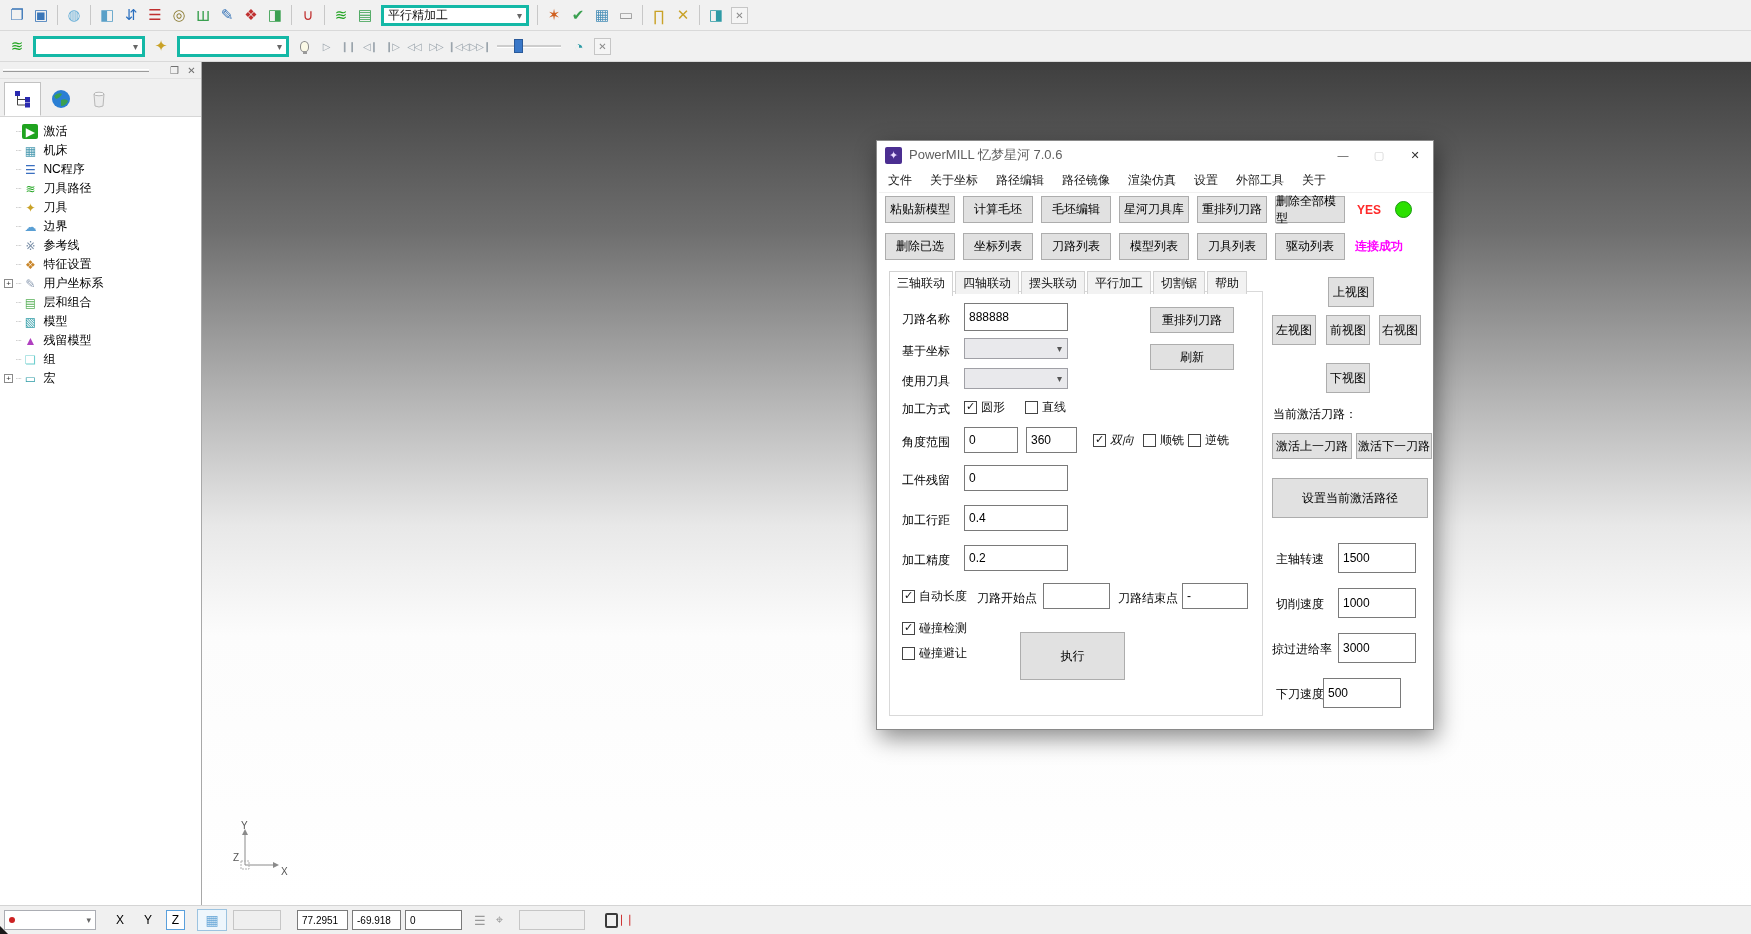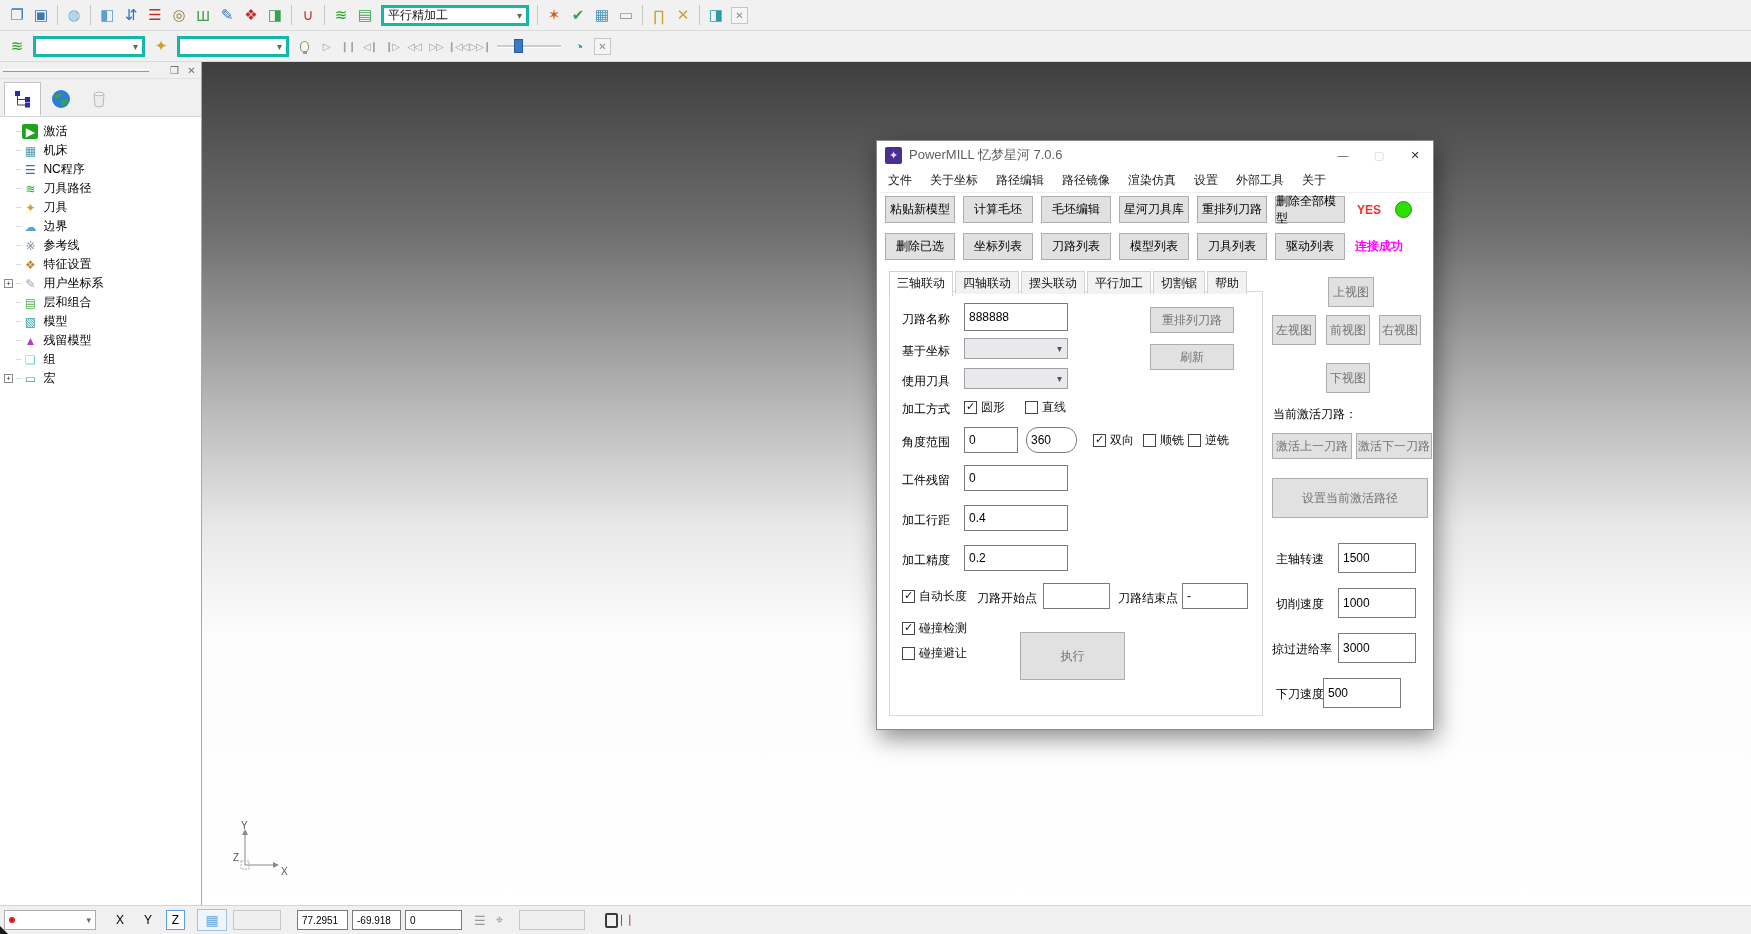--- a/index.html
+++ b/index.html
@@ -60,21 +60,21 @@
   .yes { font-weight:bold; font-size:12px; margin-left:4px; }
   .dot { width:17px; height:17px; border-radius:50%; border:1px solid #1a9a10; margin-left:6px; }
   .status-magenta { font-weight:bold; font-size:12px; margin-left:2px; }
   .dtabs { position:absolute; left:12px; top:130px; display:flex; z-index:3; }
   .dtab { padding:3px 7px 2px; border:1px solid #d2d2d2; border-bottom:none; background:#f2f2f2; margin-right:2px; font-size:12px; }
   .dtab.active { background:#fff; padding-bottom:4px; margin-bottom:-2px; }
   #tabbox { position:absolute; left:12px; top:150px; width:374px; height:425px; border:1px solid #d9d9d9; background:#fff; }
   .fl { position:absolute; font-size:12px; color:#000; line-height:14px; white-space:nowrap; }
   .tin { position:absolute; border:1px solid #7a7a7a; font-size:12px; font-family:inherit; padding:0 4px; background:#fff; color:#000; }
   .combo { position:absolute; height:21px; background:#e9e9ec; border:1px solid #a0a0a6; display:flex; align-items:center; justify-content:flex-end; padding-right:5px; color:#555; font-size:10px; }
-  .wbtn { position:absolute; background:#e1e1e1; border:1px solid #adadad; display:flex; align-items:center; justify-content:center; font-size:12px; color:#737373; }
+  .wbtn { position:absolute; background:#e1e1e1; border:1px solid #adadad; display:flex; align-items:center; justify-content:center; font-size:12px; color:#000000; }
   .cbrow { position:absolute; display:flex; align-items:center; white-space:nowrap; font-size:12px; }
   .cb { display:inline-block; width:13px; height:13px; border:1px solid #444; background:#fff; margin-right:4px; position:relative; flex:none; }
   .cb.checked::after { content:"✓"; position:absolute; left:1px; top:-2px; font-size:11px; color:#111; }
 
   
   #statusbar { position:absolute; left:0; right:0; bottom:0; height:29px; background:#f0f0f0; border-top:1px solid #d4d4d4; display:flex; align-items:center; }
   .sgrip { position:absolute; left:0; bottom:0; width:0; height:0; border-left:8px solid #1a1a1a; border-top:8px solid transparent; }
   .scombo { margin-left:4px; width:92px; height:20px; background:#fff; border:1px solid #abadb3; display:flex; align-items:center; padding:0 4px; }
   .sdot { width:6px; height:6px; border-radius:50%; background:#cc2222; }
   .scombo .arr { margin-left:auto; color:#666; font-size:9px; }
@@ -358,22 +358,22 @@
         <span class="cb checked"></span>
         <span>圆形</span>
       </div>
     <div class="cbrow" style="left:135px; top:107px;">
         <span class="cb"></span>
         <span>直线</span>
       </div>
 
     <div class="fl" style="left:12px; top:143px;">角度范围</div>
     <input class="tin" style="left: 74px; top: 135px; width: 54px; height: 26px;" value="0">
-    <input class="tin" style="left: 136px; top: 135px; width: 51px; height: 26px; border-radius: 12px;" value="360">
-    <div class="cbrow" style="left:203px; top:140px;">
+    <input class="tin" style="left: 136px; top: 135px; width: 51px; height: 26px;" value="360">
+    <div class="cbrow" style="left:203px; top:140px;font-style:italic;">
         <span class="cb checked"></span>
         <span>双向</span>
       </div>
     <div class="cbrow" style="left:253px; top:140px;">
         <span class="cb"></span>
         <span>顺铣</span>
       </div>
     <div class="cbrow" style="left:298px; top:140px;">
         <span class="cb"></span>
         <span>逆铣</span>

